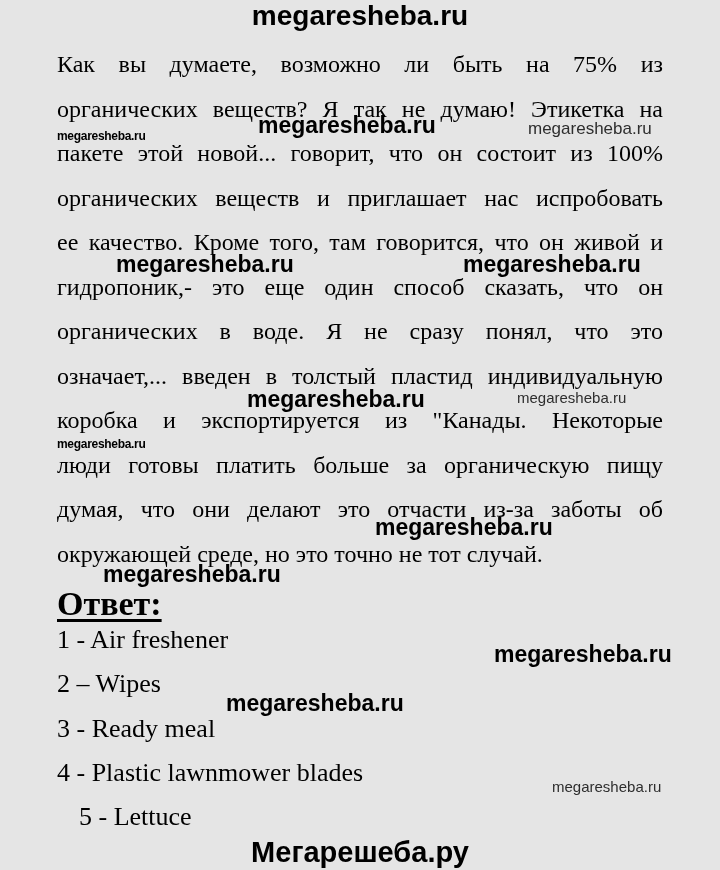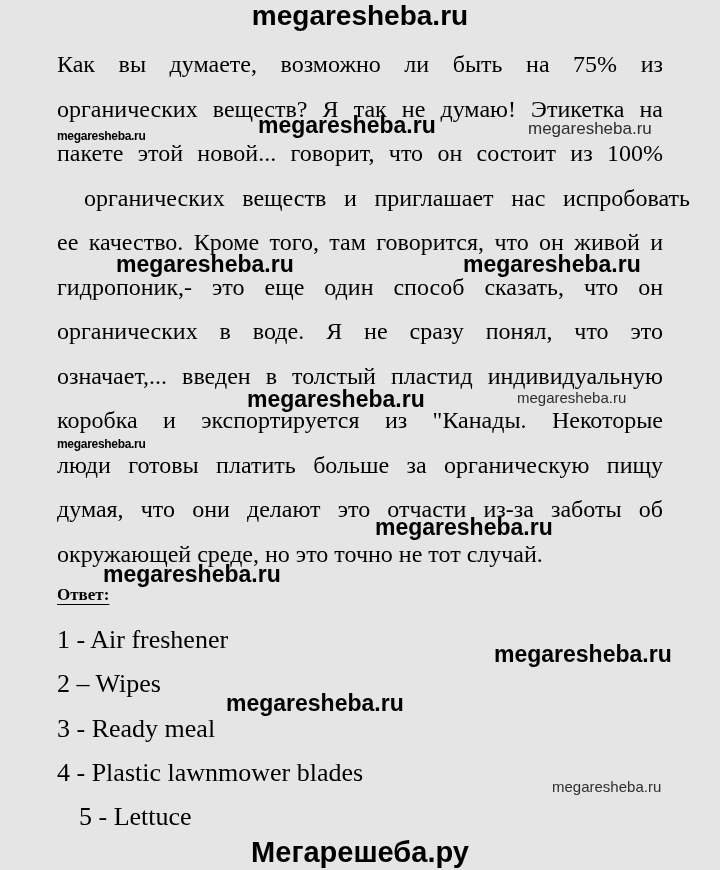--- a/index.html
+++ b/index.html
@@ -33,21 +33,21 @@
     text-align: justify;
     text-align-last: justify;
     text-justify: inter-word;
     white-space: normal;
     color: #000000;
   }
   .pline.last { text-align-last: left; }
   .p0  { top: 49px; }
   .p1  { top: 94px; }
   .p2  { top: 138px; }
-  .p3  { top: 183px; margin-left: 27px; }
+  .p3  { top: 183px; }
   .p4  { top: 227px; }
   .p5  { top: 272px; }
   .p6  { top: 316px; }
   .p7  { top: 361px; }
   .p8  { top: 405px; }
   .p9  { top: 450px; }
   .p10 { top: 494px; }
   .p11 { top: 539px; }
 
   
@@ -73,21 +73,21 @@
   .wm-i { left: 375px; top: 514px; }
   .wm-j { left: 103px; top: 561px; }
   .wm-k { left: 494px; top: 641px; }
   .wm-l { left: 226px; top: 690px; }
   .wm-m { left: 552px; top: 778px; }
 
   
   .answer-heading {
     position: absolute;
     left: 57px; top: 585px;
-    font-size: 17px;
+    font-size: 34px;
     font-weight: bold;
     text-decoration: underline;
     text-underline-offset: 4px;
     color: #000000;
   }
   .answer-item {
     position: absolute;
     left: 57px;
     font-size: 26px;
     color: #000000;

